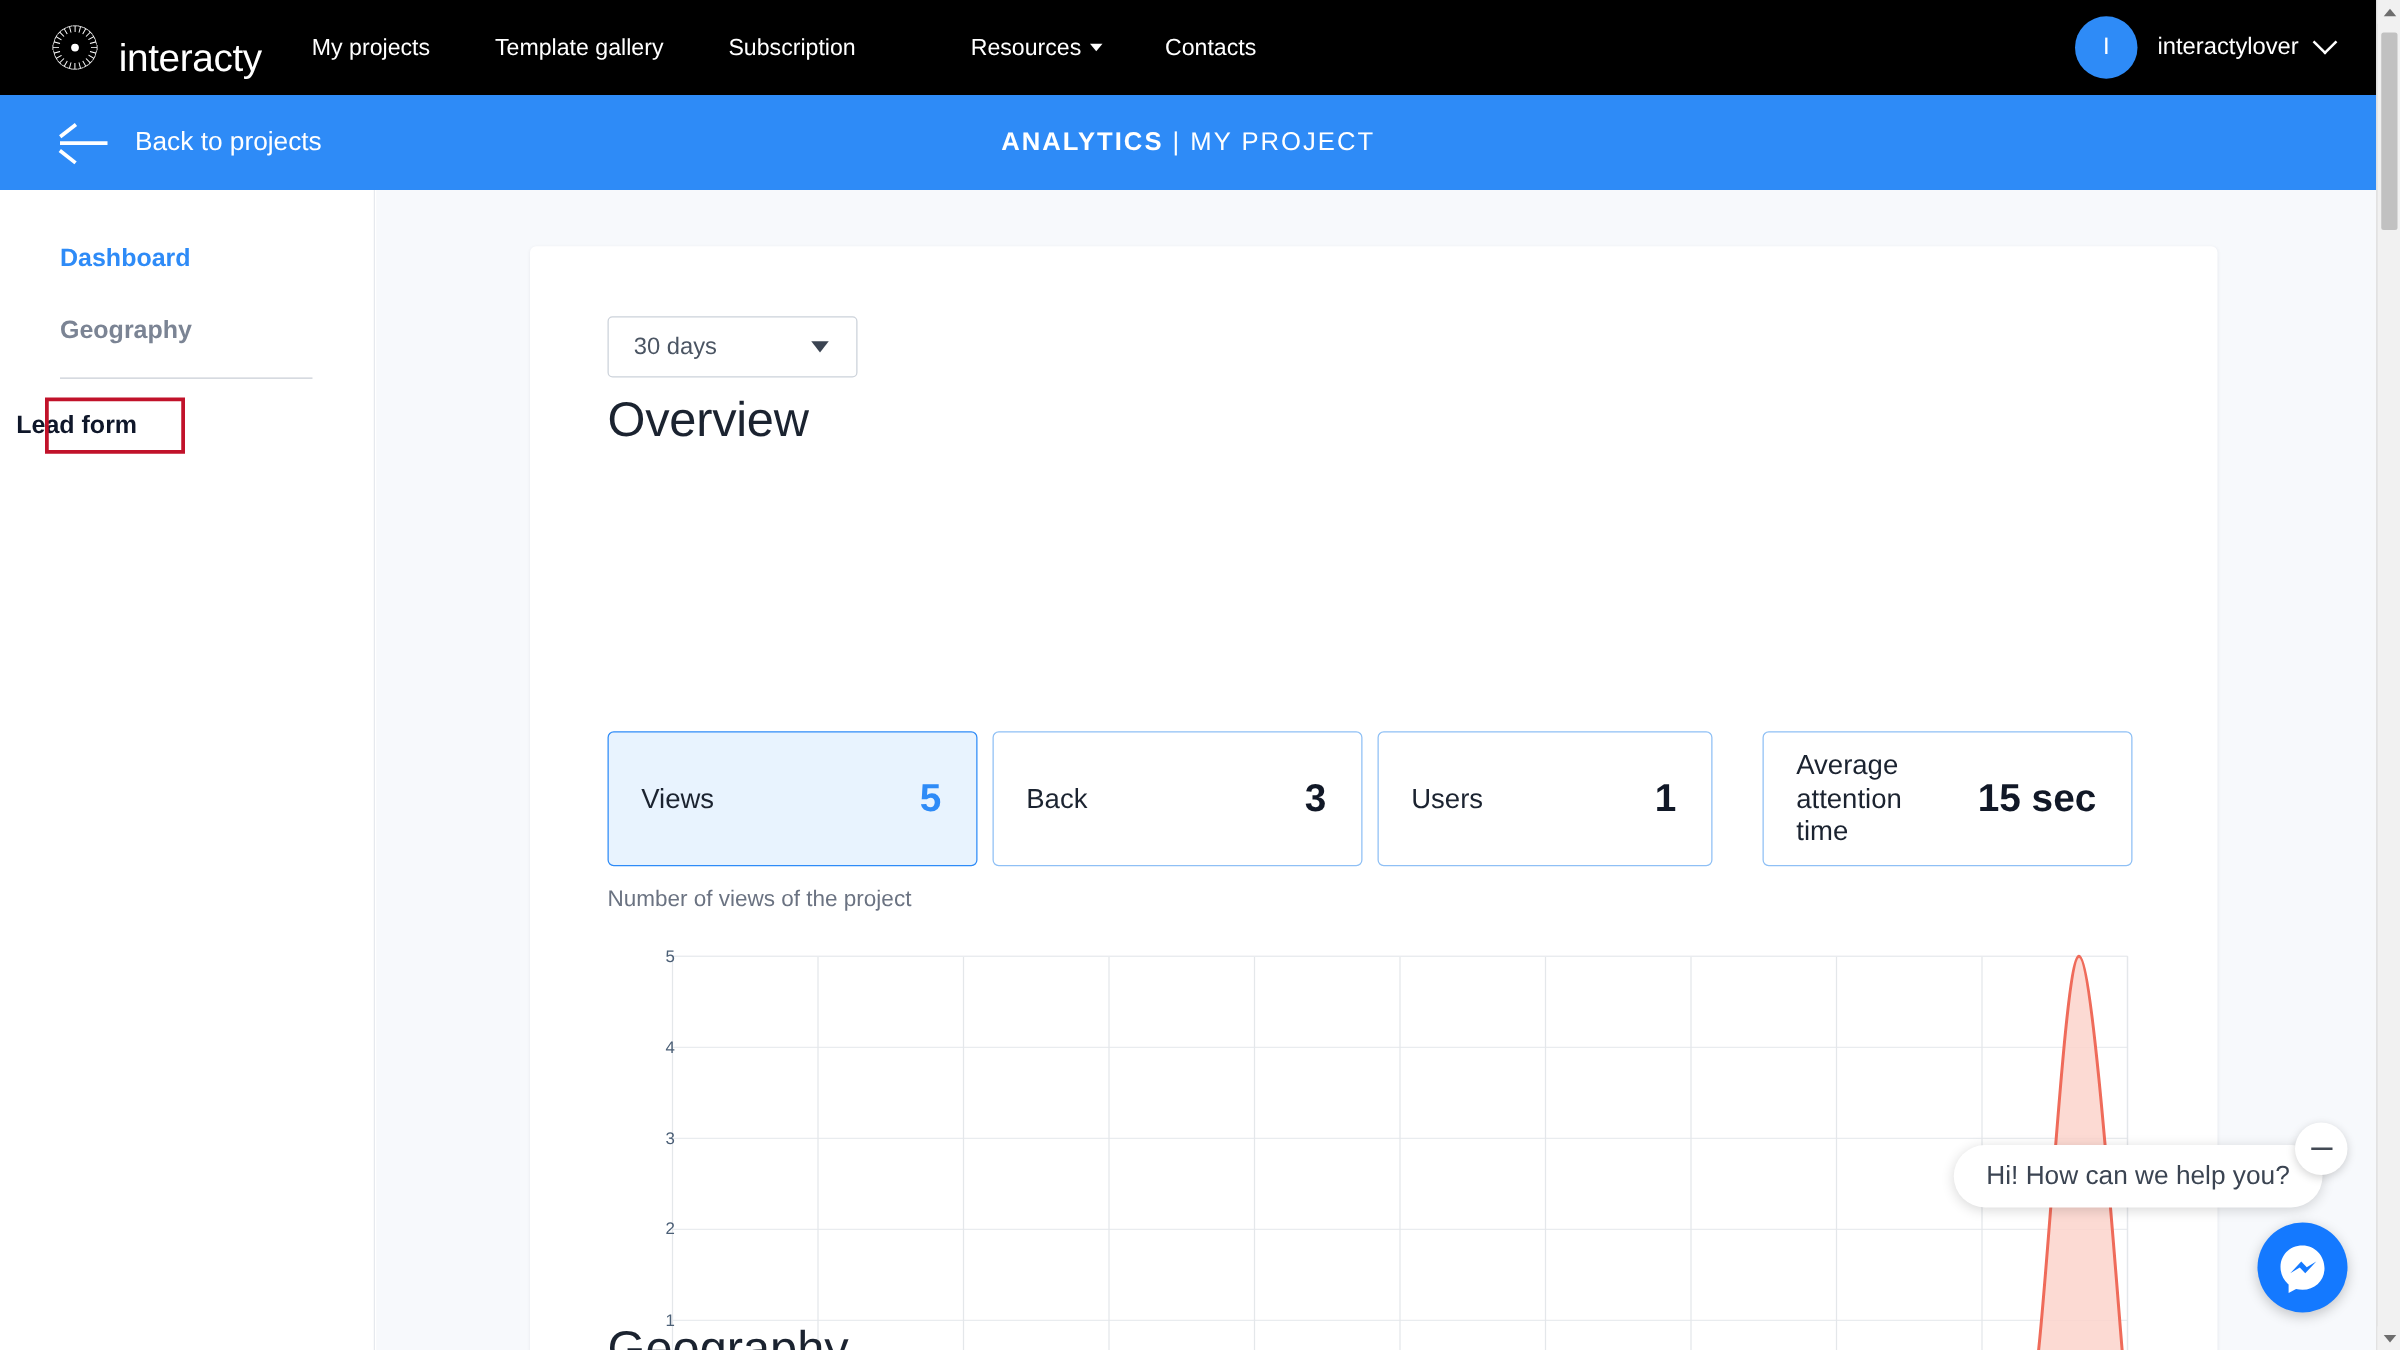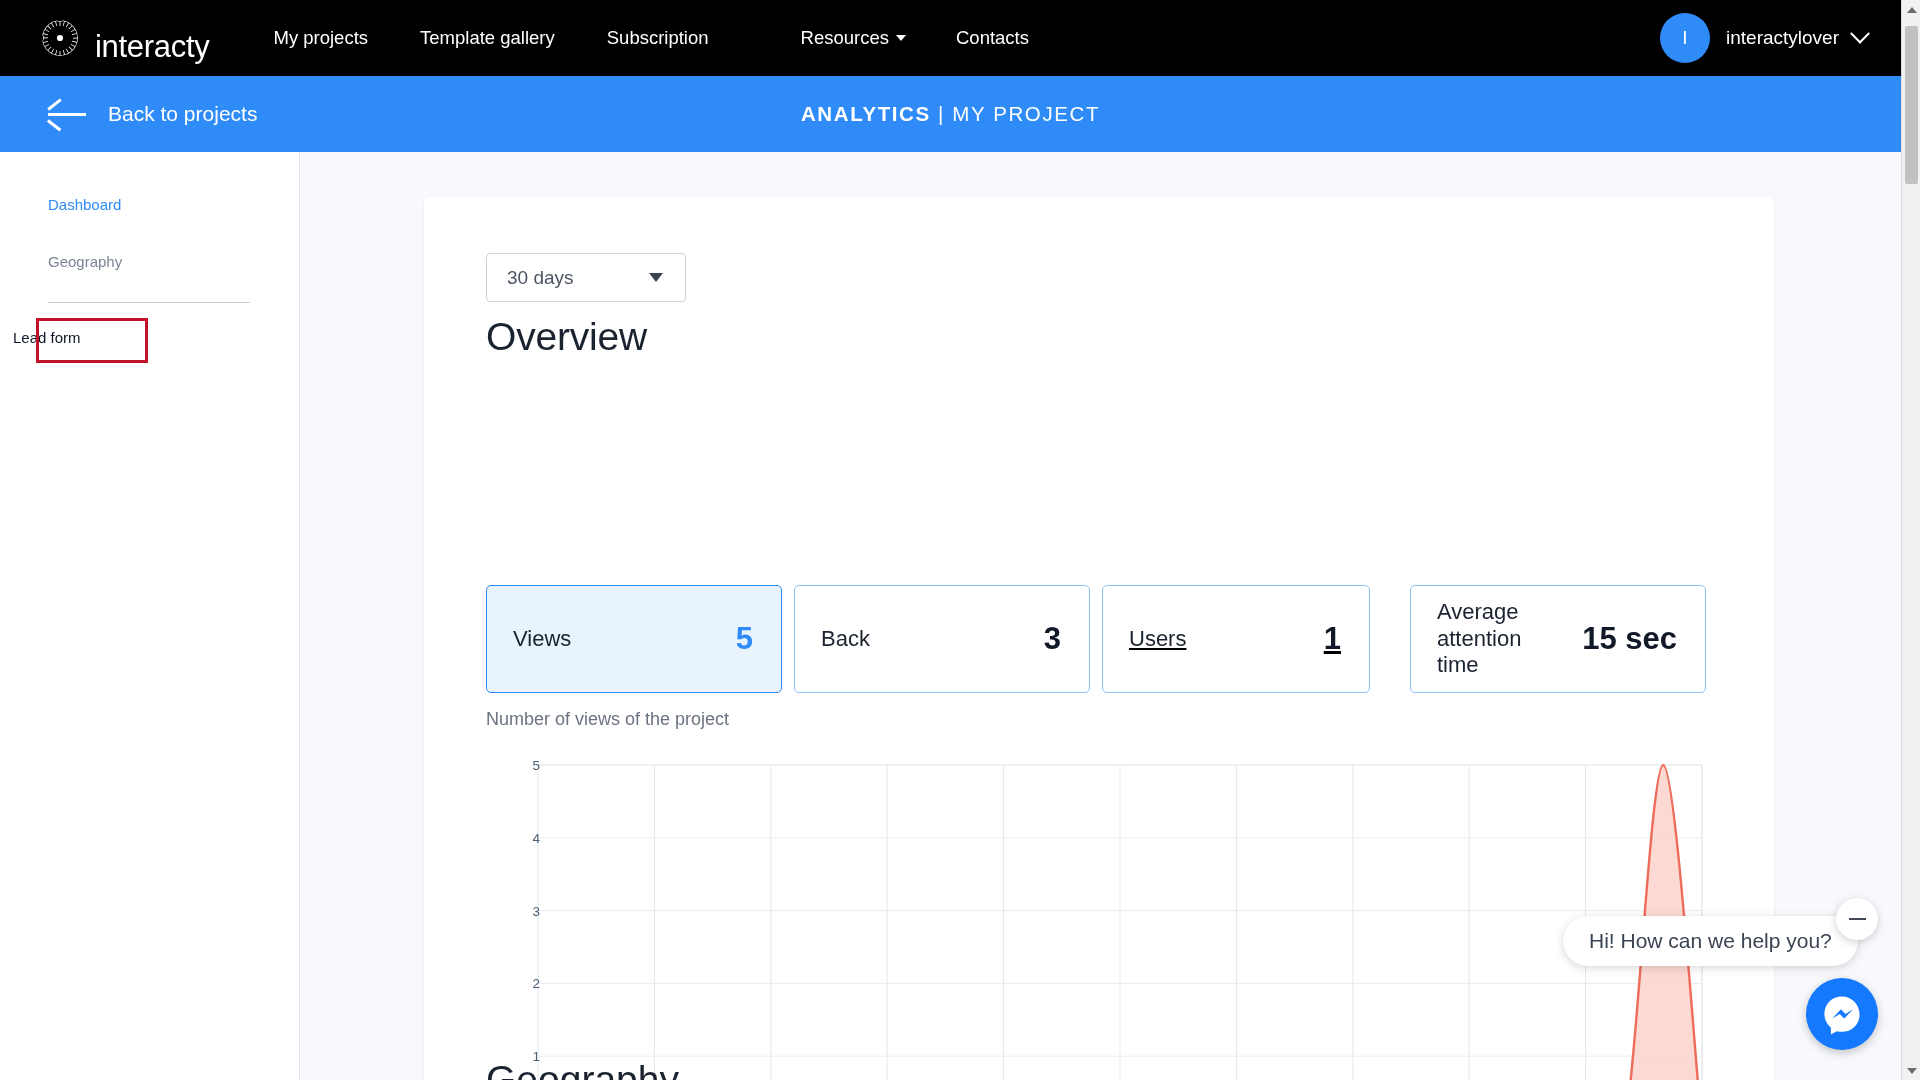--- a/index.html
+++ b/index.html
@@ -17,21 +17,21 @@
     width: 1901px; height: 76px;
     background: #000000;
     display: flex; align-items: center;
   }
   .brand { display: flex; align-items: center; margin-left: 38px; }
   .brand-logo { width: 44px; height: 44px; position: relative; }
   .brand-name {
     color: #ffffff; font-size: 31px; letter-spacing: -0.3px;
     margin-left: 13px; font-weight: 400; margin-top: 17px;
   }
-  .nav-links { display: flex; align-items: center; margin-left: 64px; }
+  .nav-links { display: flex; align-items: center; margin-left: 40px; }
   .nav-link {
     color: #ffffff; font-size: 18.5px; margin-right: 52px;
     white-space: nowrap; cursor: pointer; display: flex; align-items: center;
   }
   .nav-link.res { margin-right: 50px; margin-left: 40px; }
   .caret-down {
     display: inline-block; margin-left: 7px;
     width: 0; height: 0;
     border-left: 5px solid transparent;
     border-right: 5px solid transparent;
@@ -82,21 +82,21 @@
   .banner-title .n { font-weight: 400; }
 
   
   .sidebar {
     position: absolute; top: 152px; left: 0;
     width: 300px; height: 928px;
     background: #ffffff;
     border-right: 1px solid #e6e9ee;
   }
   .side-item {
-    font-size: 15px; margin-left: 48px; cursor: pointer; white-space: nowrap;
+    font-size: 20px; margin-left: 48px; cursor: pointer; white-space: nowrap; font-weight: bold;
   }
   .side-item.dash { color:#2e8bf7; position:absolute; top: 44px; }
   .side-item.geo  { color:#7b8494; position:absolute; top: 101px; }
   .side-divider {
     position:absolute; top: 150px; left: 48px; width: 202px;
     border-top: 1px solid #c9ced6;
   }
   .side-item.lead { color:#0f172a; position:absolute; top: 177px; margin-left:0; padding-left: 13px; }
   .lead-box {
     position: absolute; top: 318px; left: 36px;
@@ -313,21 +313,21 @@
 
     <div class="stats">
         <div class="stat active" style="left: 62px; width: 296px;">
           <div class="stat-label">Views</div>
           <div class="stat-value">5</div>
         </div>
         <div class="stat" style="left: 370px; width: 296px;">
           <div class="stat-label">Back</div>
           <div class="stat-value">3</div>
         </div>
-        <div class="stat" style="left: 678px; width: 268px; text-decoration: underline;">
+        <div class="stat" style="left: 678px; width: 268px;">
           <div class="stat-label">Users</div>
           <div class="stat-value">1</div>
         </div>
         <div class="stat" style="left: 986px; width: 296px;">
           <div class="stat-label" style="max-width: 110px;">Average attention time</div>
           <div class="stat-value">15 sec</div>
         </div>
       </div>
 
     <div class="chart-caption">Number of views of the project</div>

